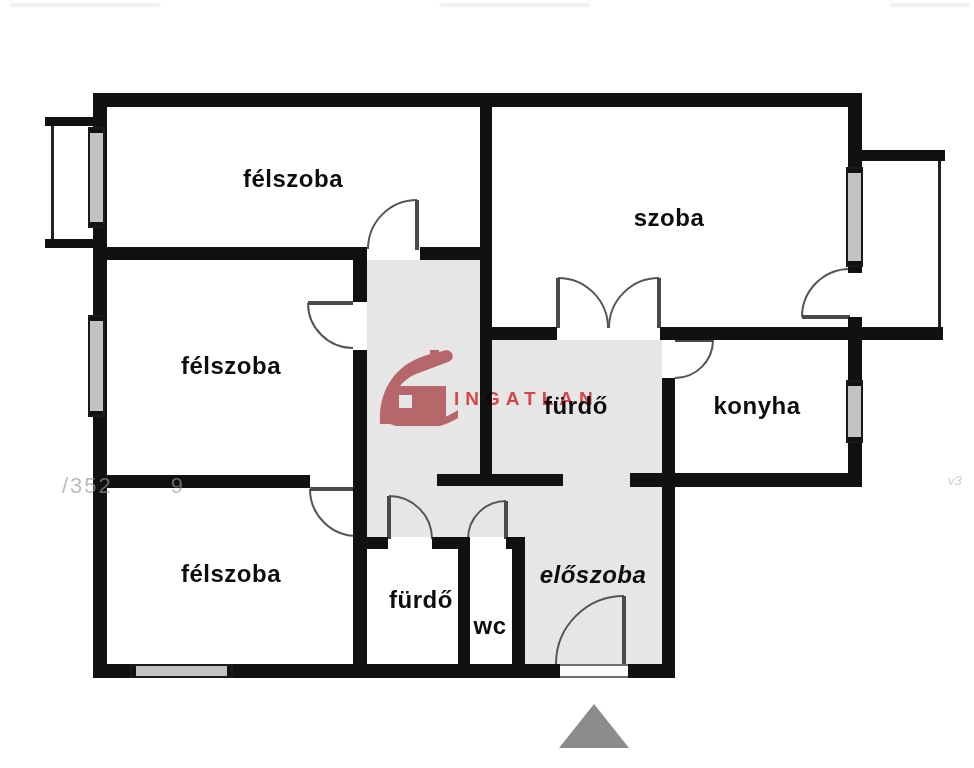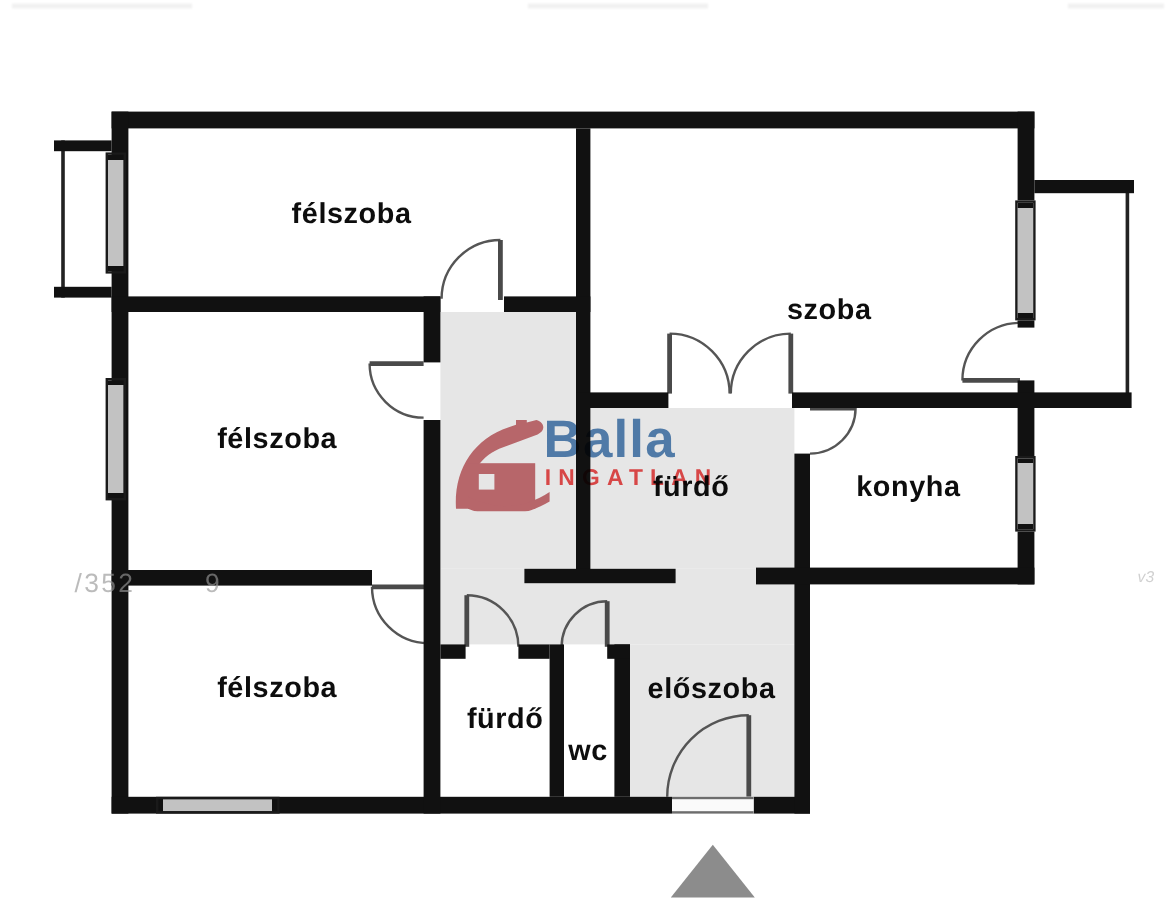--- a/index.html
+++ b/index.html
@@ -99,37 +99,36 @@
 
   <div class="win win-v" style="left:88px;top:127px;width:13px;height:97px;"></div>
   <div class="win win-v" style="left:88px;top:315px;width:13px;height:98px;"></div>
   <div class="win win-v" style="left:846px;top:167px;width:13px;height:96px;"></div>
   <div class="win win-v" style="left:846px;top:380px;width:13px;height:59px;"></div>
   <div class="win win-h" style="left:130px;top:664px;width:99px;height:10px;"></div>
 
   <div class="threshold" style="left:560px;top:664px;width:68px;height:10px;"></div>
 
   <div class="label" style="left:293px;top:179px;">félszoba</div>
-  <div class="label" style="left:691px;top:218px;margin-top:41px;">szoba</div>
+  <div class="label" style="left:669px;top:218px;">szoba</div>
   <div class="label" style="left:231px;top:366px;">félszoba</div>
   <div class="label" style="left:576px;top:406px;">fürdő</div>
   <div class="label" style="left:757px;top:406px;text-align:right;">konyha</div>
   <div class="label" style="left:231px;top:574px;">félszoba</div>
   <div class="label" style="left:421px;top:600px;">fürdő</div>
   <div class="label" style="left:490px;top:626px;">wc</div>
-  <div class="label" style="left:593px;top:575px;">előszoba</div>
+  <div class="label" style="left:593px;top:575px;font-style:italic;">előszoba</div>
 
   <div id="logo">
     <svg width="86" height="76" viewBox="0 0 86 76">
       <path d="M6,74 C4,42 20,16 50,6 L56,4 L56,-1 L65,-1 L65,2 L73,0 C80,2 81,9 74,12 L42,24 C24,32 17,46 16,74 Z" fill="#c8696e"></path>
       <rect x="16" y="36" width="56" height="38" fill="#c8696e"></rect>
       <rect x="25" y="45" width="13" height="13" fill="#ffffff"></rect>
       <path d="M16,64 C42,76 62,74 84,60 L84,68 C60,82 36,82 16,74 Z" fill="#c8696e"></path>
     </svg>
-    <span class="brand">Balla</span>
     <span class="sub">INGATLAN</span>
   </div>
 
   <div class="wm" style="left:62px;top:473px;">
     <span>/352</span><span style="display:inline-block;width:58px;"></span><span>9</span>
   </div>
   <div class="wm2" style="left:948px;top:473px;">v3</div>
   <div class="smudge" style="left:10px;top:3px;width:150px;"></div>
   <div class="smudge" style="left:440px;top:3px;width:150px;"></div>
   <div class="smudge" style="left:890px;top:3px;width:80px;"></div>

